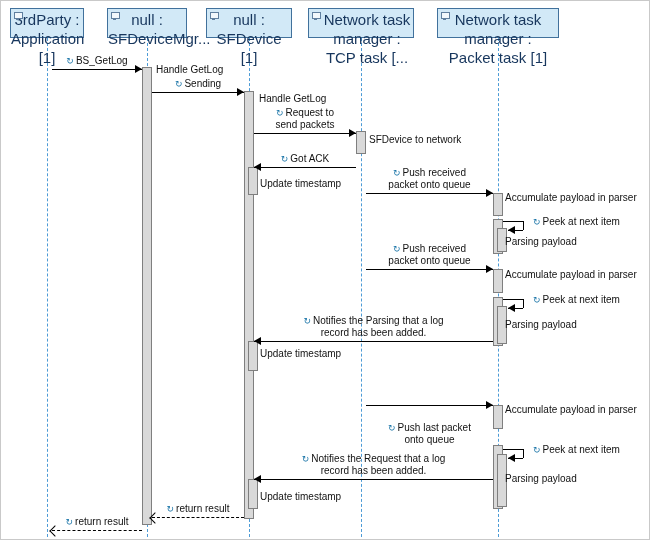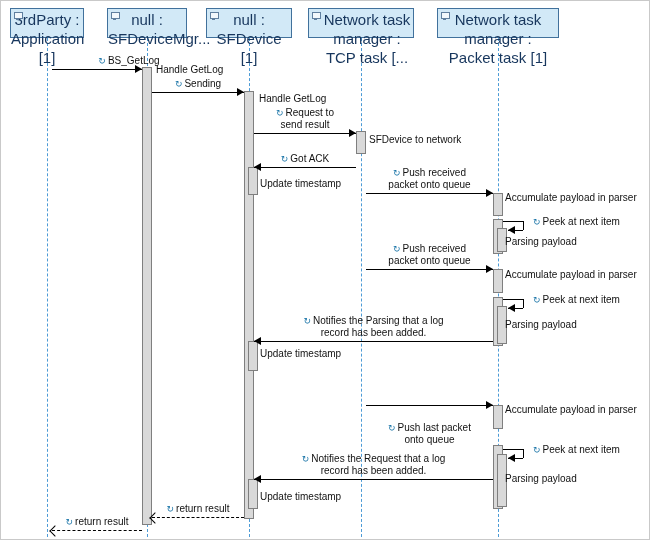--- a/index.html
+++ b/index.html
@@ -61,28 +61,28 @@
     <div class="head" style="left: 106px; top: 7px; width: 80px; height: 30px; background: rgb(210, 233, 247); border: 1px solid rgb(65, 113, 156);"><span class="comp-icon"></span><span>null :
 SFDeviceMgr...</span></div>
     <div class="head" style="left: 205px; top: 7px; width: 86px; height: 30px; background: rgb(210, 233, 247); border: 1px solid rgb(65, 113, 156);"><span class="comp-icon"></span><span>null :
 SFDevice [1]</span></div>
     <div class="head" style="left: 307px; top: 7px; width: 106px; height: 30px; background: rgb(210, 233, 247); border: 1px solid rgb(65, 113, 156); padding-left: 12px;"><span class="comp-icon"></span><span>Network task
 manager : TCP task [...</span></div>
     <div class="head" style="left: 436px; top: 7px; width: 122px; height: 30px; background: rgb(210, 233, 247); border: 1px solid rgb(65, 113, 156);"><span class="comp-icon"></span><span>Network task manager :
 Packet task [1]</span></div>
     <div class="msgline solid" style="left: 51px; top: 68px; width: 90px;"></div>
     <div class="ah ah-right" style="left: 134px; top: 64px;"></div>
-    <div class="mlabel" style="left: 96px; top: 54px; margin-left: 32px;"><span class="micon" style="color: rgb(27, 117, 168);">↻</span><span>BS_GetLog</span></div>
+    <div class="mlabel" style="left: 96px; top: 54px;"><span class="micon" style="color: rgb(27, 117, 168);">↻</span><span>BS_GetLog</span></div>
     <div class="msgline solid" style="left: 151px; top: 91px; width: 92px;"></div>
     <div class="ah ah-right" style="left: 236px; top: 87px;"></div>
     <div class="mlabel" style="left: 197px; top: 77px;"><span class="micon" style="color: rgb(27, 117, 168);">↻</span><span>Sending</span></div>
     <div class="msgline solid" style="left: 253px; top: 132px; width: 102px;"></div>
     <div class="ah ah-right" style="left: 348px; top: 128px;"></div>
     <div class="mlabel" style="left: 304px; top: 106px;"><span class="micon" style="color: rgb(27, 117, 168);">↻</span><span>Request to
-send result</span></div>
+send packets</span></div>
     <div class="msgline solid" style="left: 253px; top: 166px; width: 102px;"></div>
     <div class="ah ah-left" style="left: 253px; top: 162px;"></div>
     <div class="mlabel" style="left: 304px; top: 152px;"><span class="micon" style="color: rgb(27, 117, 168);">↻</span><span>Got ACK</span></div>
     <div class="msgline solid" style="left: 365px; top: 192px; width: 127px;"></div>
     <div class="ah ah-right" style="left: 485px; top: 188px;"></div>
     <div class="mlabel" style="left: 428.5px; top: 166px;"><span class="micon" style="color: rgb(27, 117, 168);">↻</span><span>Push received
 packet onto queue</span></div>
     <div class="msgline solid" style="left: 502px; top: 220px; width: 20px;"></div>
     <div class="vline" style="left: 522px; top: 220px; height: 9px;"></div>
     <div class="msgline solid" style="left: 507px; top: 229px; width: 15px;"></div>

